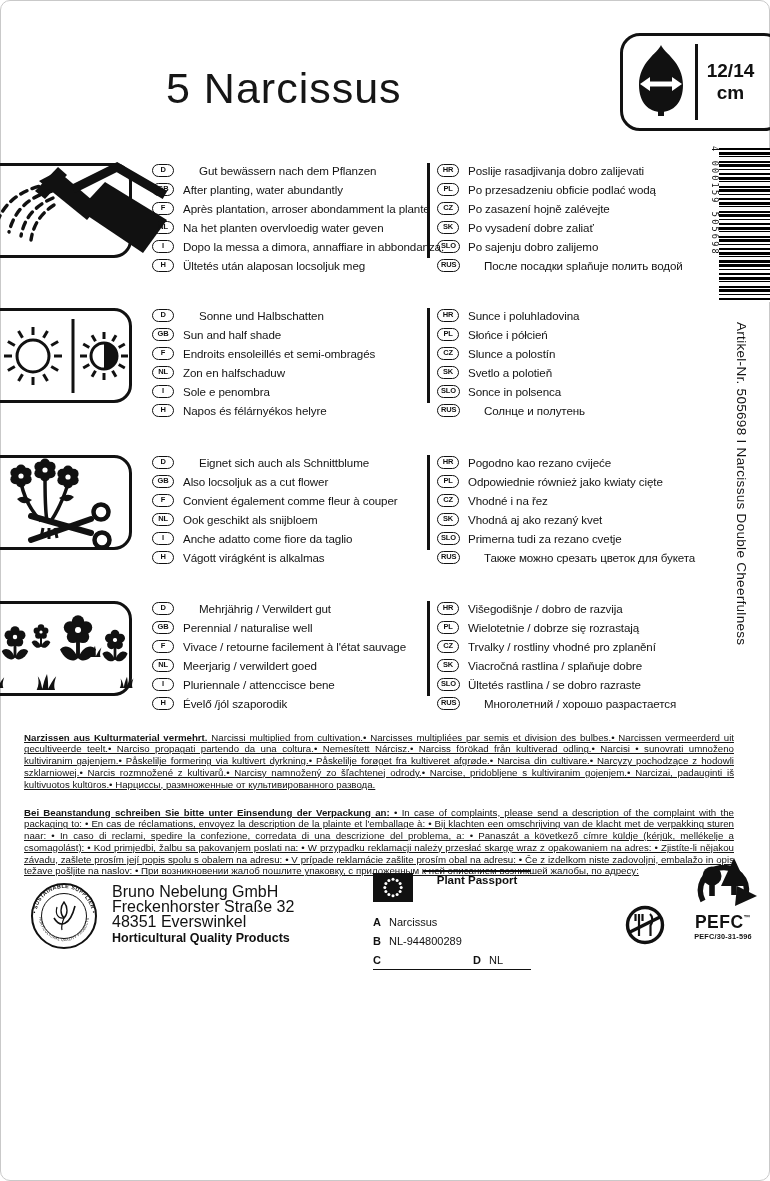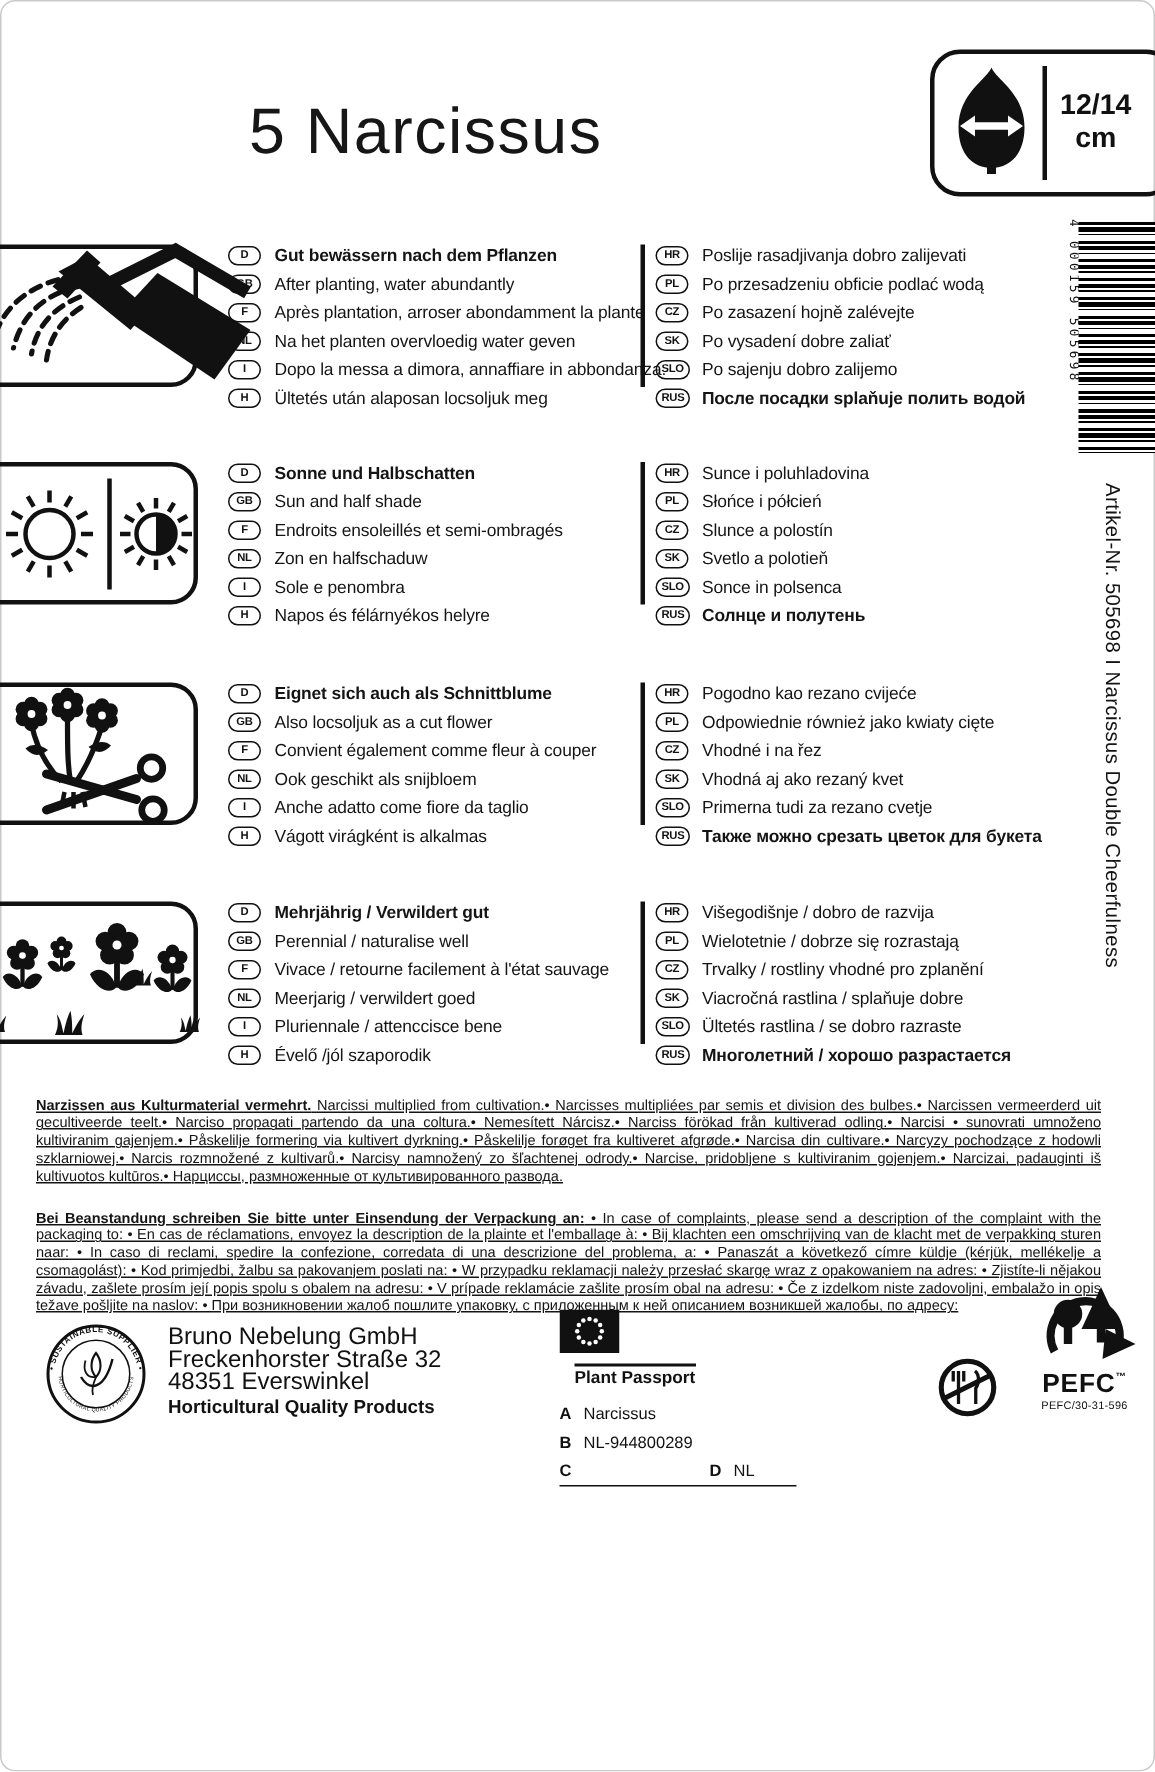--- a/index.html
+++ b/index.html
@@ -37,51 +37,51 @@
   .icon-box svg{overflow:visible;display:block;}
   .coldiv{position:absolute;left:427px;top:2px;width:2.5px;height:95px;background:#111;}
   .col{position:absolute;top:0;}
   .col.left{left:152px;width:275px;}
   .col.right{left:437px;width:266px;}
   .lrow{height:19px;display:flex;align-items:center;}
   .pillbox{width:31px;flex:0 0 auto;display:flex;}
   .pill{min-width:14px;padding:0 3px;height:11px;line-height:10.5px;border:1.3px solid #111;border-radius:8px;
     font-size:7.5px;font-weight:bold;text-align:center;letter-spacing:-.2px;}
   .ltext{white-space:nowrap;font-size:11.6px;letter-spacing:-.1px;color:#141414;}
-  .lrow.bold .ltext{font-weight:bold;}
+  .lrow.bold .ltext{font-weight:normal;margin-left:16px;}
 
   
   .para{position:absolute;left:24px;width:710px;font-size:9.7px;line-height:11.7px;text-align:justify;color:#141414;text-decoration:underline;}
   .para .lead{font-weight:bold;}
   .para-1{top:722px;}
   .para-2{top:797px;}
 
   
   .badge-sust{position:absolute;left:30px;top:882px;}
   .address{position:absolute;left:112px;top:884px;font-size:16px;line-height:15px;}
   .tagline{position:absolute;left:112px;top:931px;font-size:12.5px;font-weight:bold;}
 
   .passport{position:absolute;left:373px;top:866px;width:158px;font-size:11px;}
-  .pp-head{display:flex;align-items:flex-start;flex-direction:column;}
+  .pp-head{display:flex;align-items:flex-start;}
   .pp-flag{flex:0 0 auto;margin-top:7px;}
   .pp-titlewrap{flex:1;margin-left:10px;margin-top:4px;}
   .pp-line{height:2.2px;background:#111;margin-bottom:2px;}
   .pp-title{font-weight:bold;font-size:11.5px;text-align:center;}
   .pp-rows{margin-top:8px;}
   .pp-row{height:19px;display:flex;align-items:center;}
   .pp-label{font-weight:bold;width:16px;flex:0 0 auto;}
   .pp-row.last{border-bottom:1.6px solid #111;}
   .pp-d{margin-left:84px;display:flex;}
   .pp-d .pp-label{width:16px;}
 
   .cutlery{position:absolute;left:623px;top:903px;}
   .pefc{position:absolute;left:676px;top:854px;width:94px;text-align:center;}
   .pefc-name{font-weight:bold;font-size:17.5px;letter-spacing:.5px;line-height:16px;}
   .pefc-name sup{font-size:7px;vertical-align:8px;}
-  .pefc-code{font-size:7.3px;margin-top:2px;letter-spacing:.2px;}
+  .pefc-code{font-size:7.3px;margin-top:2px;letter-spacing:.2px;font-weight:bold;}
 </style>
 </head>
 <body>
 
 <div class="page-edge"></div>
 
 <div class="title">5 Narcissus</div>
 
 <div class="size-badge">
   <span class="bulb">

